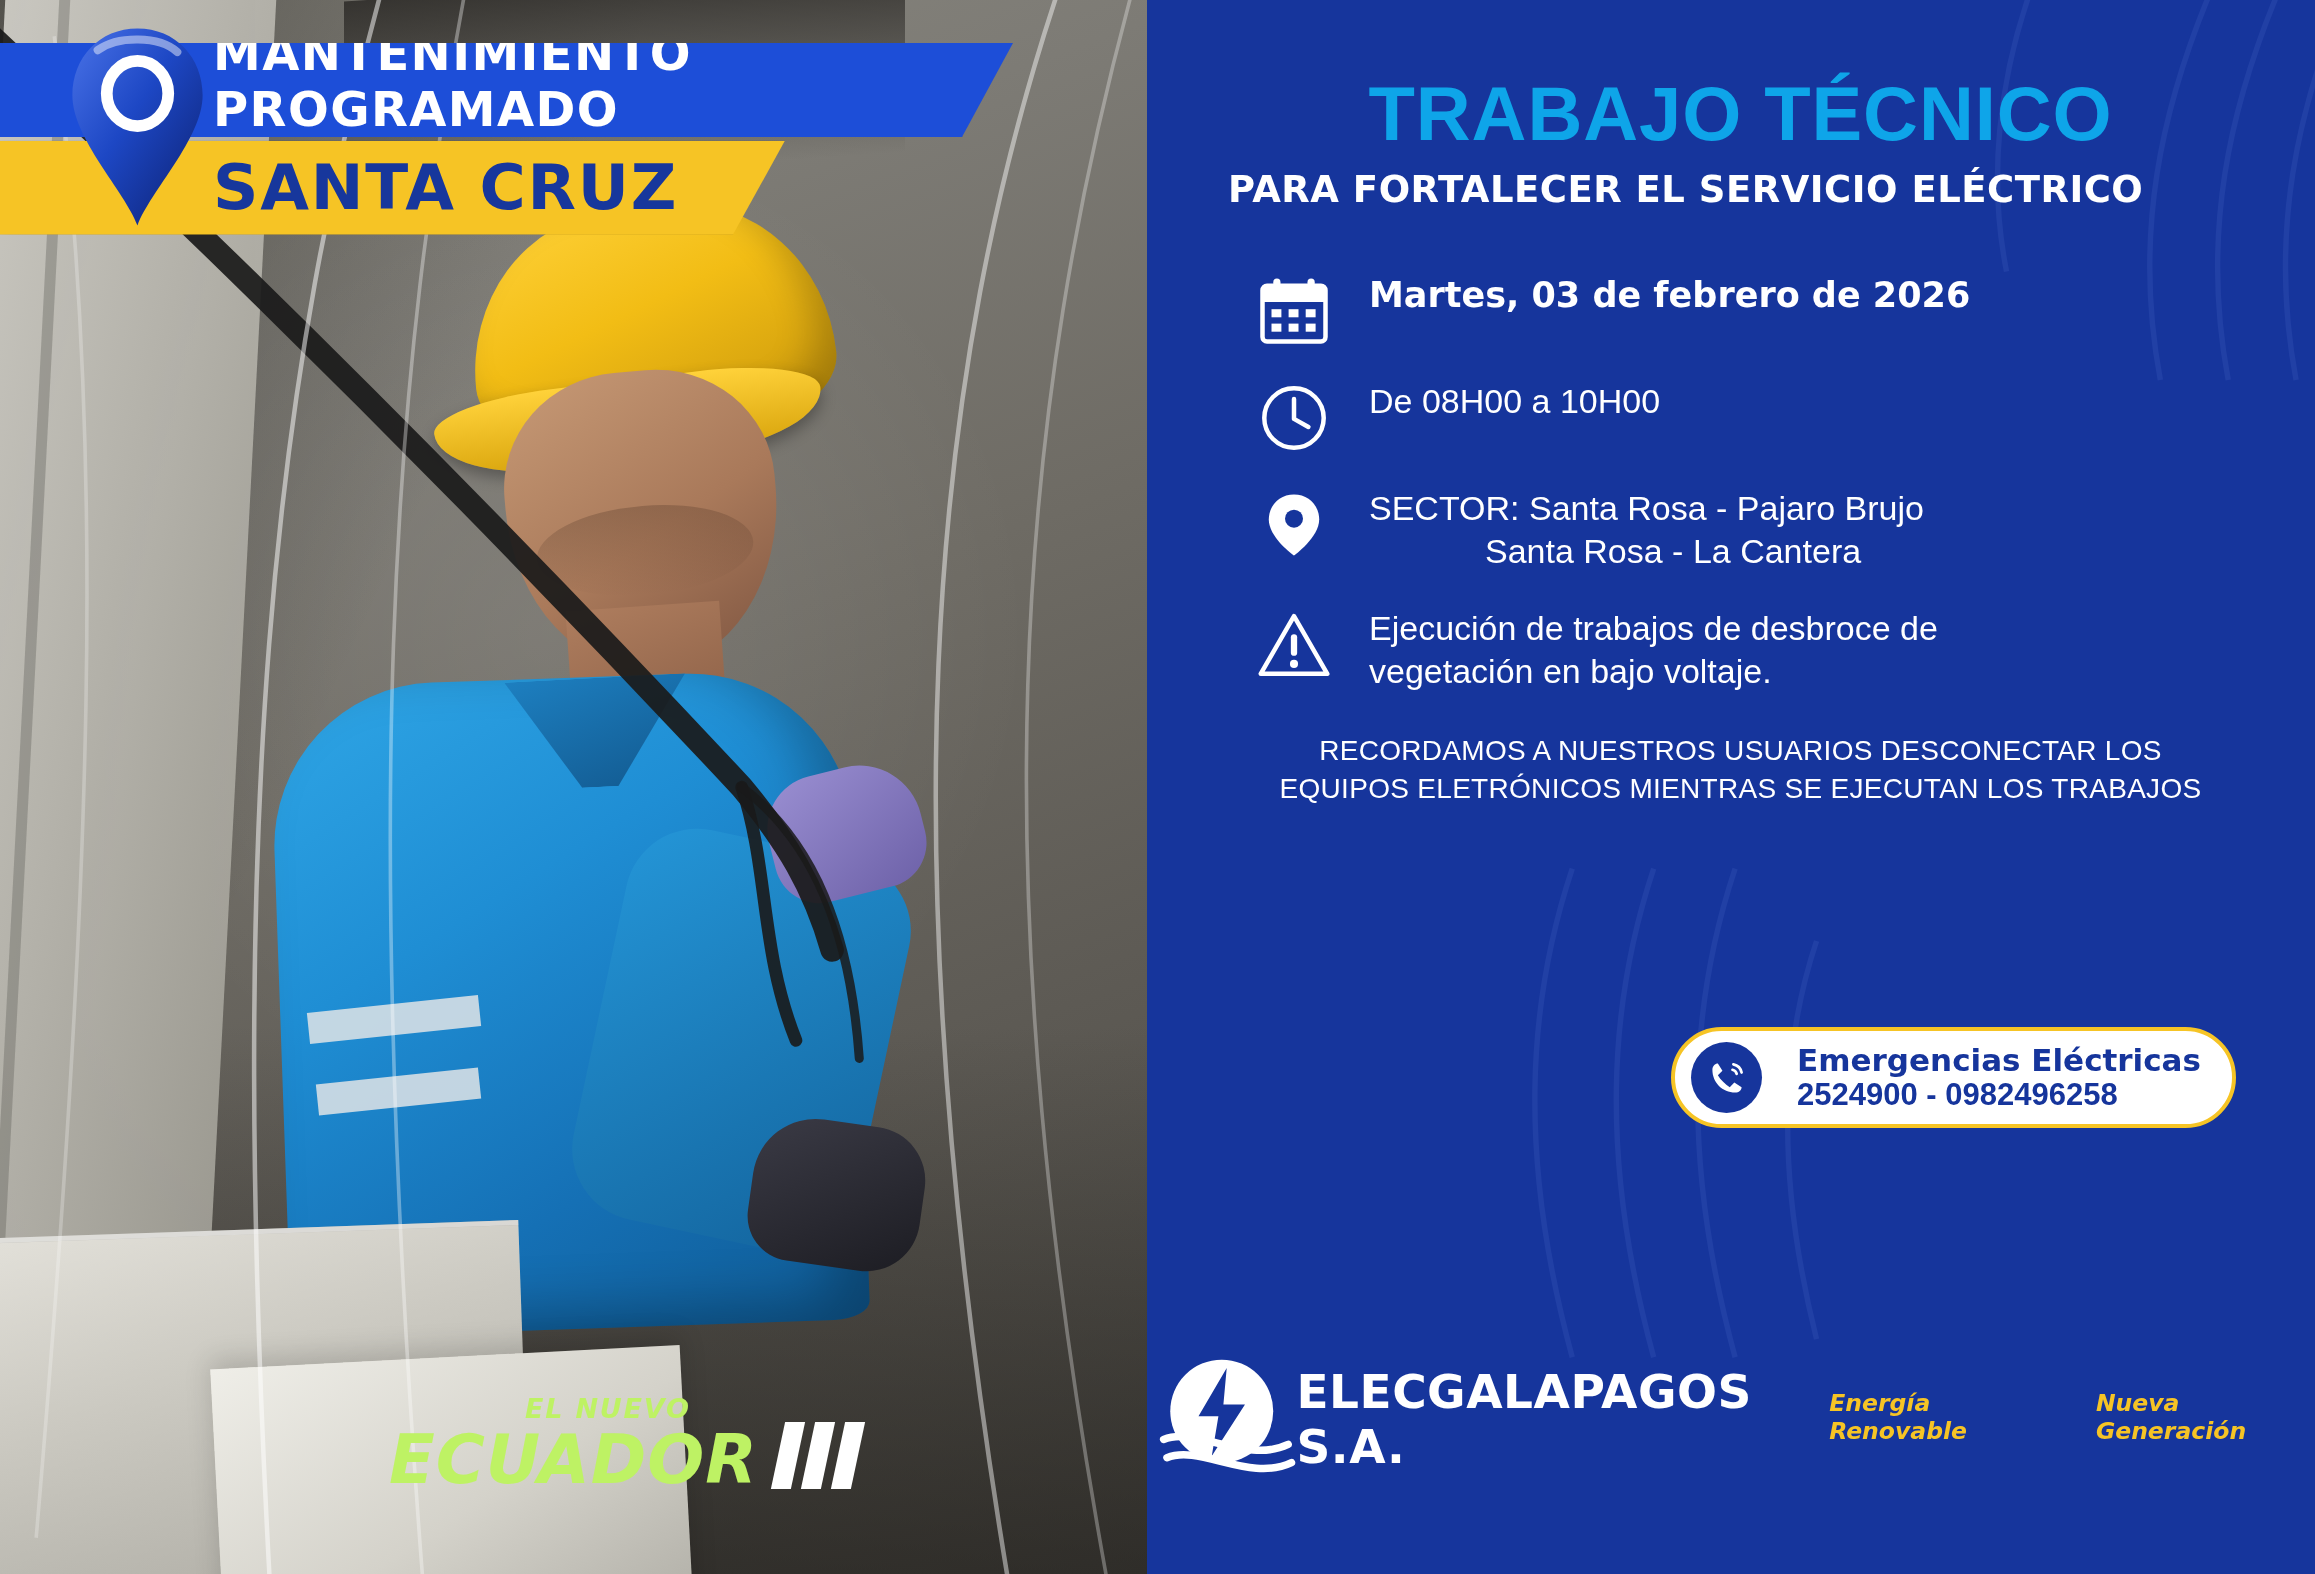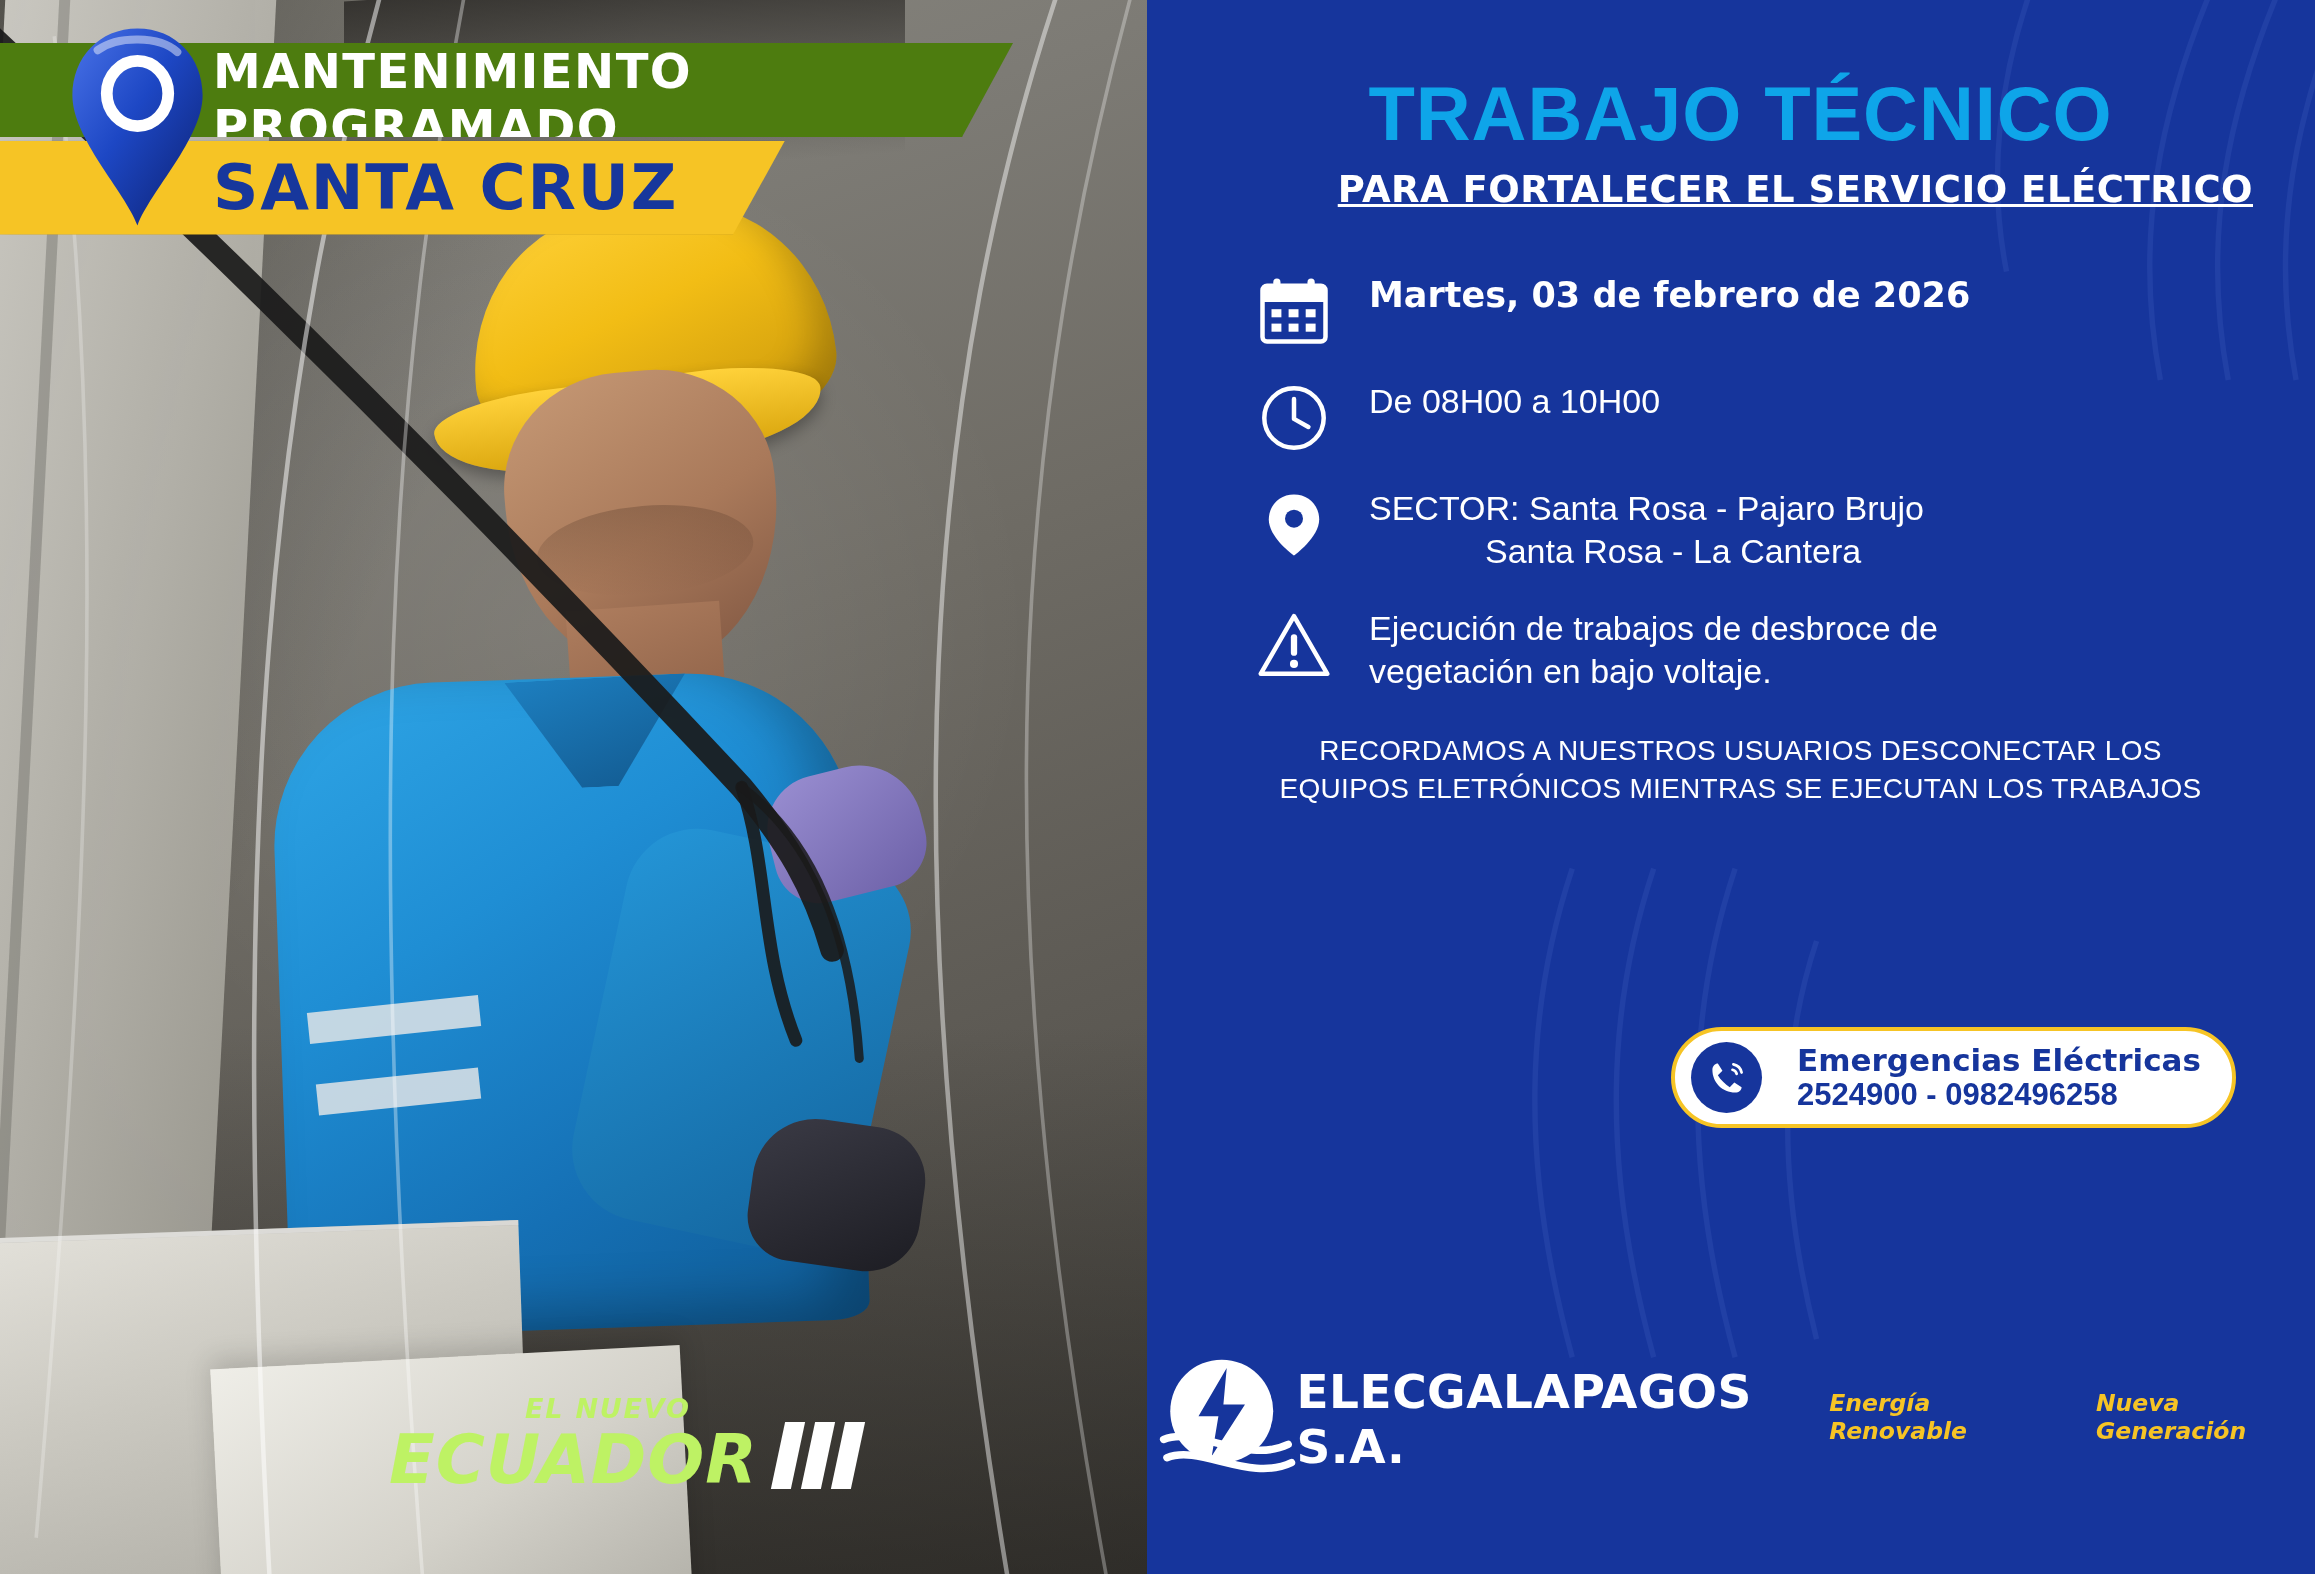--- a/index.html
+++ b/index.html
@@ -147,22 +147,22 @@
     position:absolute; left:-54px; top:-27px; width:1067px; height:1122px;
     pointer-events:none;
   }
   
   .arcs { position:absolute; inset:0; pointer-events:none; }
 
   
   .badge { position:absolute; left:0; top:43px; z-index:6; }
   .badge-row1 {
     position:relative;
-    display:flex; align-items:flex-start;
-    background:#4d7c0f;
+    display:flex; align-items:flex-end;
+    background:#1d4ed8;
     height:94px;
     padding:0 87px 0 213px;
     width:1013px;
     clip-path:polygon(0 0, 100% 0, calc(100% - 51px) 100%, 0 100%);
     box-shadow:0 5.4px 14.5px rgba(0,0,0,.28);
   }
   .badge-row1 span {
     color:#fff; font-weight:800; font-size:48px; letter-spacing:1.4px;
     font-family:"DejaVu Sans", sans-serif;
   }
@@ -215,21 +215,21 @@
 
   .right-inner { position:relative; z-index:3; padding:54px 63px 0 81px; }
 
   .title {
     color:#0ea5e9; font-weight:800; font-size:76px; letter-spacing:0.9px;
     font-family:Liberation Sans, sans-serif; text-align:center; line-height:1;
     margin-top:22px;
   }
   .subtitle {
     color:#fff; font-weight:800; font-size:37px; letter-spacing:0.5px;
-    font-family:"DejaVu Sans", sans-serif; text-align:right; margin-top:16.3px;text-decoration:underline;
+    font-family:"DejaVu Sans", sans-serif; text-align:left; margin-top:16.3px;
   }
 
   .info-list { margin-top:62px; padding-left:27px; }
   .info-row { display:flex; align-items:flex-start; gap:36px; margin-bottom:33px; }
   .info-icon { width:78px; min-width:78px; display:flex; justify-content:center; padding-top:1.8px; }
   .info-text { color:#fff; font-size:34px; line-height:1.28; font-family:"Liberation Sans", sans-serif; }
   .info-text.bold { font-weight:800; font-size:35px; font-family:"DejaVu Sans", sans-serif; }
   .info-text .indent { display:block; padding-left:116px; }
 
   .notice {

